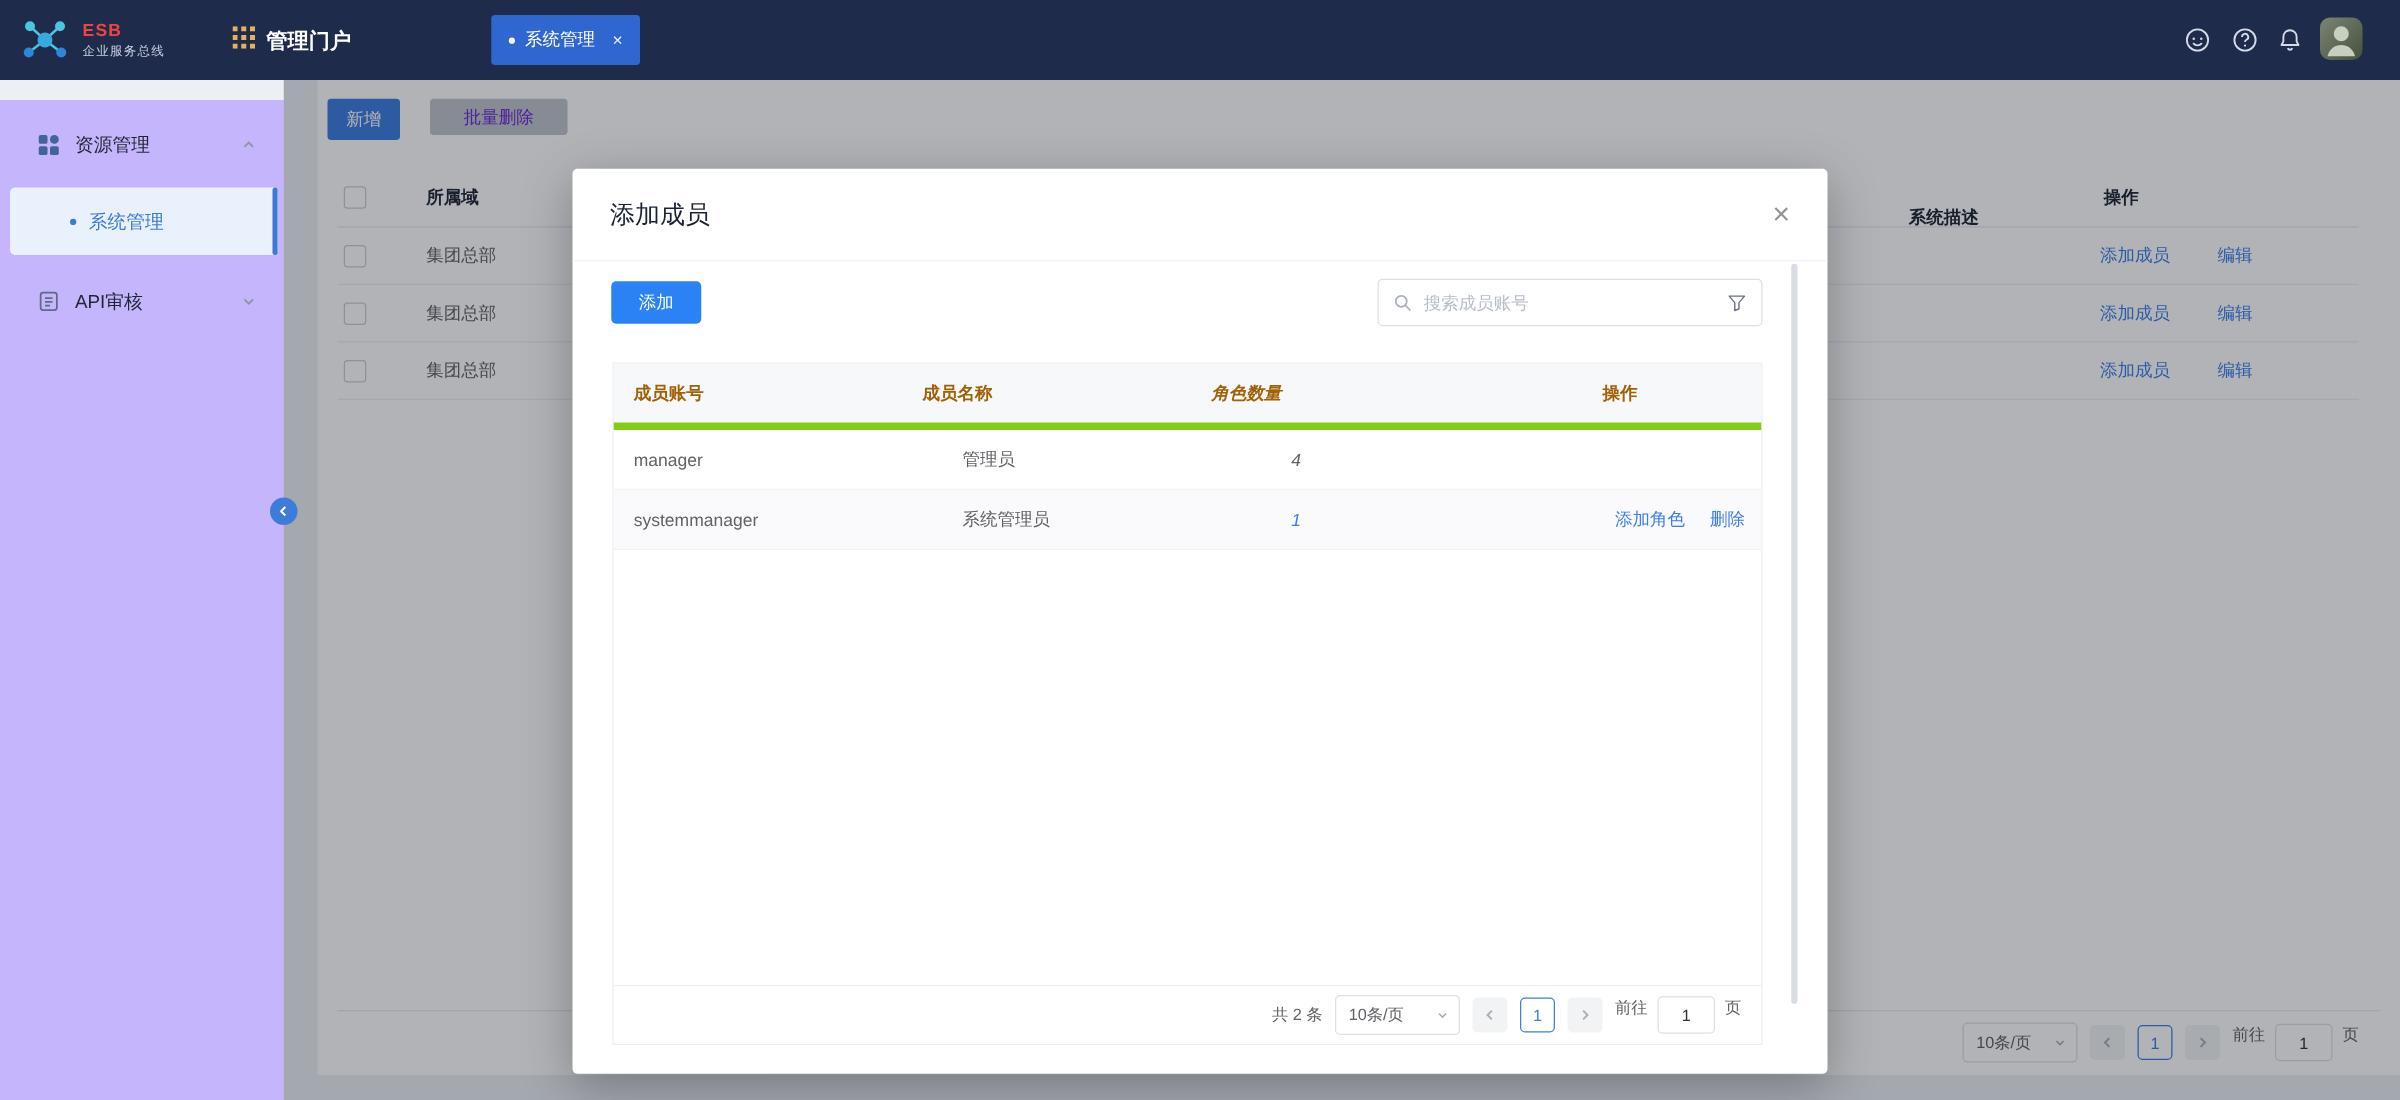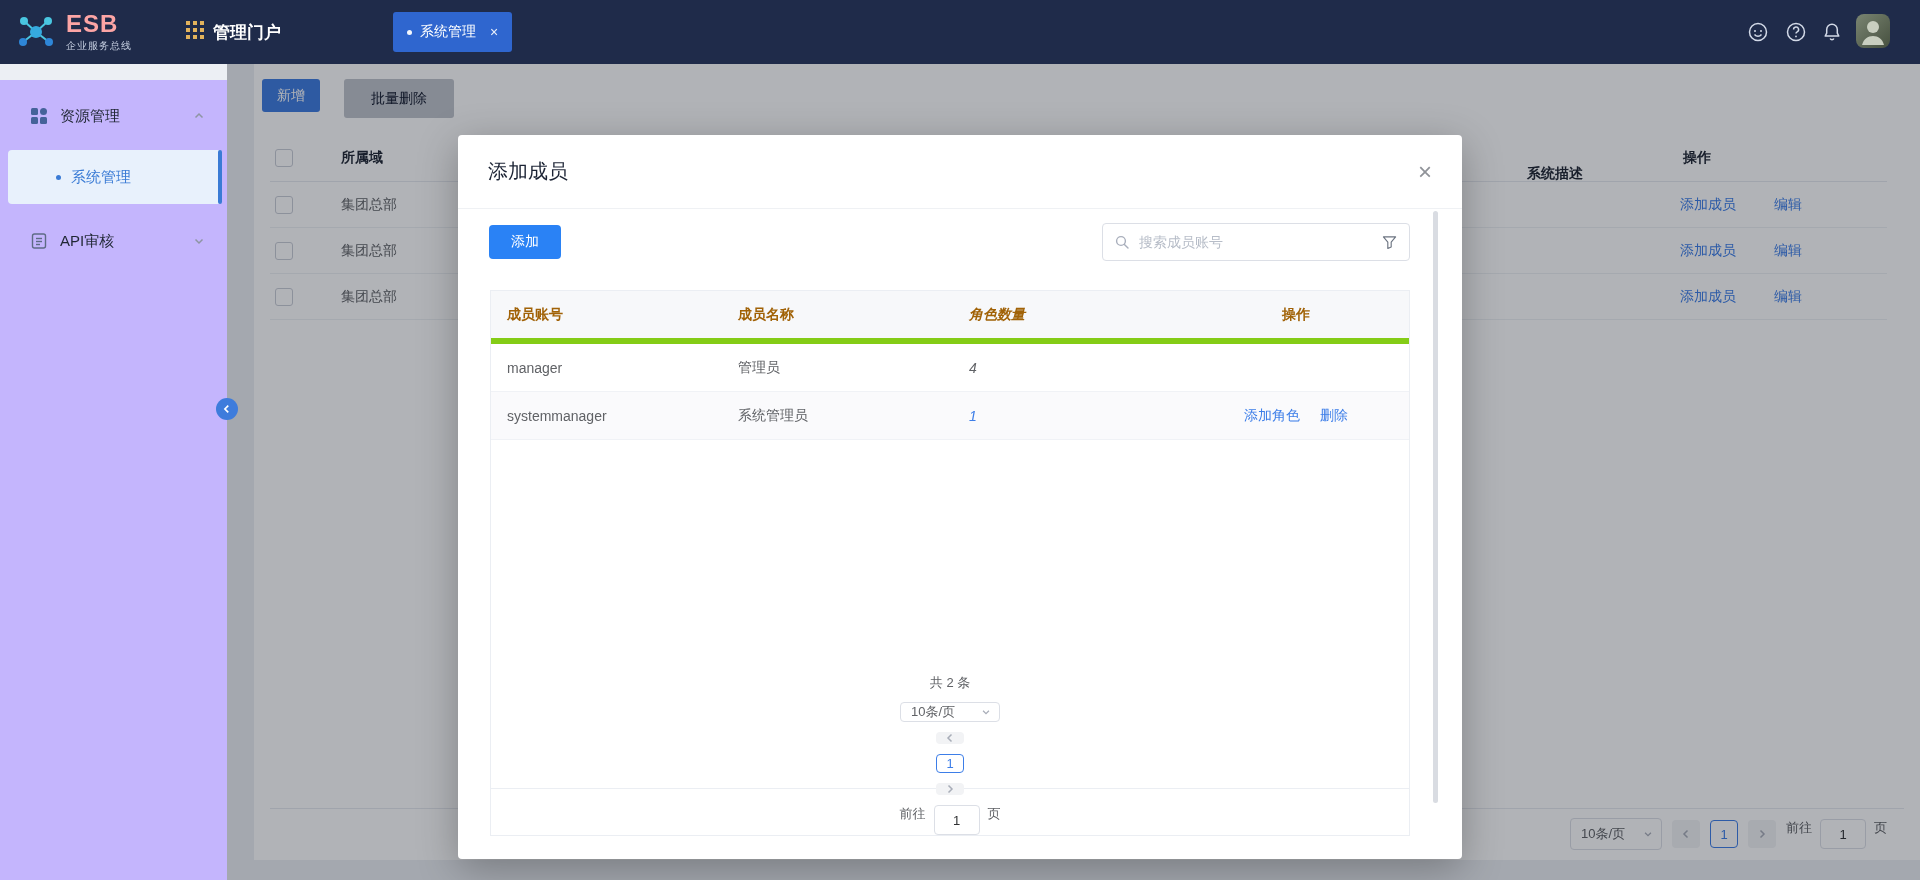--- a/index.html
+++ b/index.html
@@ -2,21 +2,21 @@
 <html><head>
 <meta charset="utf-8">
 <style>
   html,body{margin:0;padding:0;}
   body{width:1920px;height:880px;font-family:"Liberation Sans","DejaVu Sans",sans-serif;background:#ECEFF4;overflow:hidden;}
   .screen{position:relative;width:1920px;height:880px;overflow:hidden;}
 
   
   .topbar{position:absolute;top:0;left:0;right:0;height:64px;background:#1F2B4A;display:flex;align-items:center;z-index:5;}
   .logo{display:flex;align-items:center;margin-left:16px;gap:10px;}
-  .logo-title{color:#fca5a5;font-size:24px;font-weight:bold;letter-spacing:1px;line-height:1;}
+  .logo-title{color:#ef4444;font-size:14px;font-weight:bold;letter-spacing:1px;line-height:1;}
   .logo-sub{color:#C7D0E2;font-size:10px;margin-top:3px;letter-spacing:1px;}
   .portal{display:flex;gap:9px;color:#FFFFFF;font-size:17px;font-weight:600;margin-left:54px;cursor:pointer;}
   .tab{position:absolute;left:393px;top:12px;height:40px;background:#2F66CF;border-radius:3px;display:flex;align-items:center;padding:0 14px;gap:8px;color:#FFFFFF;font-size:14px;cursor:pointer;}
   .tab-dot{width:5px;height:5px;border-radius:50%;background:#FFFFFF;opacity:.95;}
   .tab-close{font-size:14px;margin-left:6px;opacity:.9;cursor:pointer;}
   .hsearch{position:absolute;left:1370px;top:14px;width:295px;height:36px;border:1px solid rgba(255,255,255,.18);background:rgba(255,255,255,.05);border-radius:18px;display:flex;align-items:center;padding:0 14px;gap:8px;box-sizing:border-box;color:#8C99B5;}
   .hsearch input{flex:1;background:transparent;border:none;outline:none;color:#D7DEEC;font-size:14px;min-width:0;}
   .hsearch input::placeholder{color:#8C99B5;}
   .hicon{position:absolute;top:18px;width:28px;height:28px;display:flex;align-items:center;justify-content:center;color:#D3DAE8;cursor:pointer;}
   .avatar{position:absolute;left:1856px;top:14px;width:34px;height:34px;border-radius:8px;background:linear-gradient(135deg,#7A8572,#46503F);overflow:hidden;cursor:pointer;}
@@ -27,21 +27,21 @@
   .side-group .side-label{flex:1;font-size:15px;color:#1F2633;}
   .side-active{position:absolute;left:8px;right:5px;top:70px;height:54px;background:#E8F1FC;border-radius:4px;display:flex;align-items:center;padding-left:48px;gap:10px;color:#3A7BD5;font-size:15px;cursor:pointer;}
   .side-bullet{width:5px;height:5px;border-radius:50%;background:#3A7BD5;}
   .active-bar{position:absolute;right:0;top:0;bottom:0;width:4px;background:#3A7BD5;border-radius:2px;}
   .collapse-btn{position:absolute;left:216px;top:398px;width:22px;height:22px;border-radius:50%;background:#3E7CDC;color:#fff;border:none;display:flex;align-items:center;justify-content:center;z-index:12;cursor:pointer;padding:0;}
 
   
   .content-bg{position:absolute;left:227px;top:64px;right:0;bottom:0;background:#ECEFF4;}
   .panel{position:absolute;left:27px;top:0;right:0;bottom:20px;background:#FFFFFF;}
   .btn-add{position:absolute;left:8px;top:15px;width:58px;height:33px;background:#3F7CE0;color:#fff;border:none;border-radius:3px;font-size:14px;cursor:pointer;}
-  .btn-batch{position:absolute;left:90px;top:15px;width:110px;height:39px;background:#C0C4CC;color:#0f172a;border:none;border-radius:3px;font-size:14px;cursor:not-allowed;}
+  .btn-batch{position:absolute;left:90px;top:15px;width:110px;height:29px;background:#C0C4CC;color:#6d28d9;border:none;border-radius:3px;font-size:14px;cursor:not-allowed;}
   .box-search{border:1px solid #DCDFE6;border-radius:4px;display:flex;align-items:center;padding:0 12px;gap:8px;box-sizing:border-box;background:#FFFFFF;color:#A9AFBC;}
   .box-search input{flex:1;border:none;outline:none;font-size:14px;color:#303133;min-width:0;background:transparent;}
   .box-search input::placeholder{color:#B7BDC8;}
   .sys-search{position:absolute;right:33px;top:15px;width:364px;height:38px;}
   .mtable{position:absolute;left:16px;right:33px;top:71px;}
   .mth{height:46px;border-bottom:1px solid #E6E9EF;position:relative;font-size:14px;color:#1F2633;font-weight:700;}
   .mrow{height:45px;border-bottom:1px solid #EDF0F4;position:relative;font-size:14px;color:#606266;}
   .abs{position:absolute;top:50%;transform:translateY(-50%);}
   .checkbox{width:16px;height:16px;border:1px solid #C9CDD6;border-radius:3px;background:#fff;cursor:pointer;}
   .link{color:#3D7EE8;cursor:pointer;text-decoration:none;}
@@ -56,27 +56,27 @@
   
   .overlay{position:absolute;left:227px;top:64px;right:0;bottom:0;background:rgba(12,18,30,0.32);z-index:10;}
   .modal{position:absolute;left:458px;top:135px;width:1004px;height:724px;background:#FFFFFF;border-radius:4px;box-shadow:0 10px 40px rgba(0,0,0,.28);z-index:20;}
   .modal-header{height:74px;border-bottom:1px solid #EFF1F4;display:flex;align-items:center;justify-content:space-between;padding:0 30px;box-sizing:border-box;}
   .modal-title{font-size:20px;color:#1A2233;font-weight:500;}
   .modal-close{font-size:24px;color:#909399;cursor:pointer;line-height:1;background:none;border:none;padding:0;}
   .modal-add{position:absolute;left:31px;top:90px;width:72px;height:34px;background:#2A82F5;color:#fff;border:none;border-radius:4px;font-size:14px;cursor:pointer;}
   .member-search{position:absolute;left:644px;top:88px;width:308px;height:38px;}
   .mod-table{position:absolute;left:32px;top:155px;width:920px;height:546px;border:1px solid #EBEEF3;box-sizing:border-box;display:flex;flex-direction:column;background:#fff;}
   .mod-thead{display:flex;height:47px;background:#F7F8FA;border-bottom:6px solid #84cc16;align-items:center;font-size:14px;color:#a16207;font-weight:700;flex-shrink:0;}
-  .mod-row{display:flex;height:47px;align-items:center;border-bottom:1px solid #F0F2F6;font-size:14px;color:#606266;flex-shrink:0;}
+  .mod-row{display:flex;height:47px;align-items:center;border-bottom:1px solid #F0F2F6;font-size:14px;color:#606266;flex-shrink:0;gap:32px;}
   .row-alt{background:#FAFAFC;}
   .c1,.c2{width:231px;padding-left:16px;box-sizing:border-box;}
   .c3{width:230px;padding-left:16px;box-sizing:border-box;font-style:italic;}
   .c4{flex:1;display:flex;justify-content:center;gap:20px;}
   .mod-fill{flex:1;}
-  .mod-pagination{height:46px;border-top:1px solid #EBEEF3;display:flex;align-items:center;justify-content:flex-end;gap:10px;padding:0 16px;flex-shrink:0;font-size:13px;color:#606266;flex-direction:column;}
+  .mod-pagination{height:46px;border-top:1px solid #EBEEF3;display:flex;align-items:center;justify-content:flex-end;gap:10px;padding:0 16px;flex-shrink:0;font-size:13px;color:#606266;}
   .mod-scrollbar{position:absolute;right:24px;top:76px;width:5px;height:592px;background:#D9DCE2;border-radius:3px;cursor:pointer;}
 </style>
 </head>
 <body>
 
 <div class="screen">
 
   <header class="topbar">
     <div class="logo">
       <svg width="40" height="40" viewBox="0 0 40 40">

